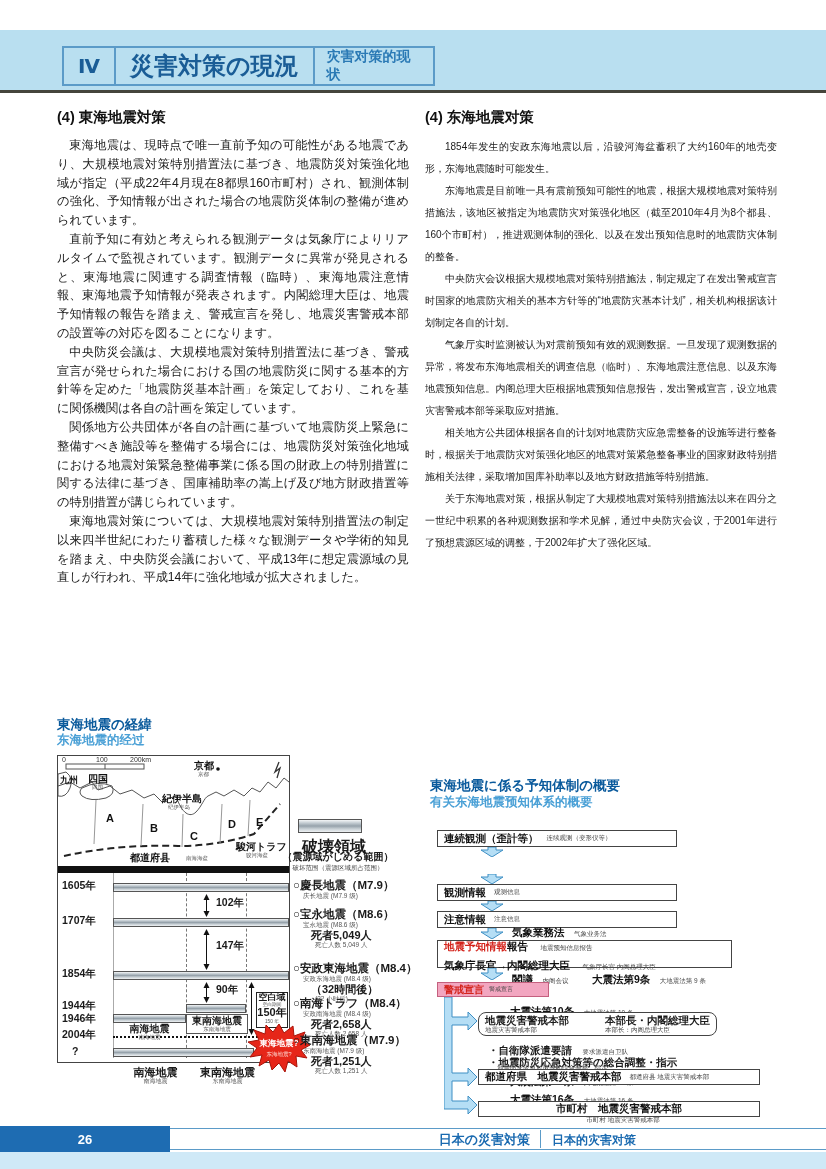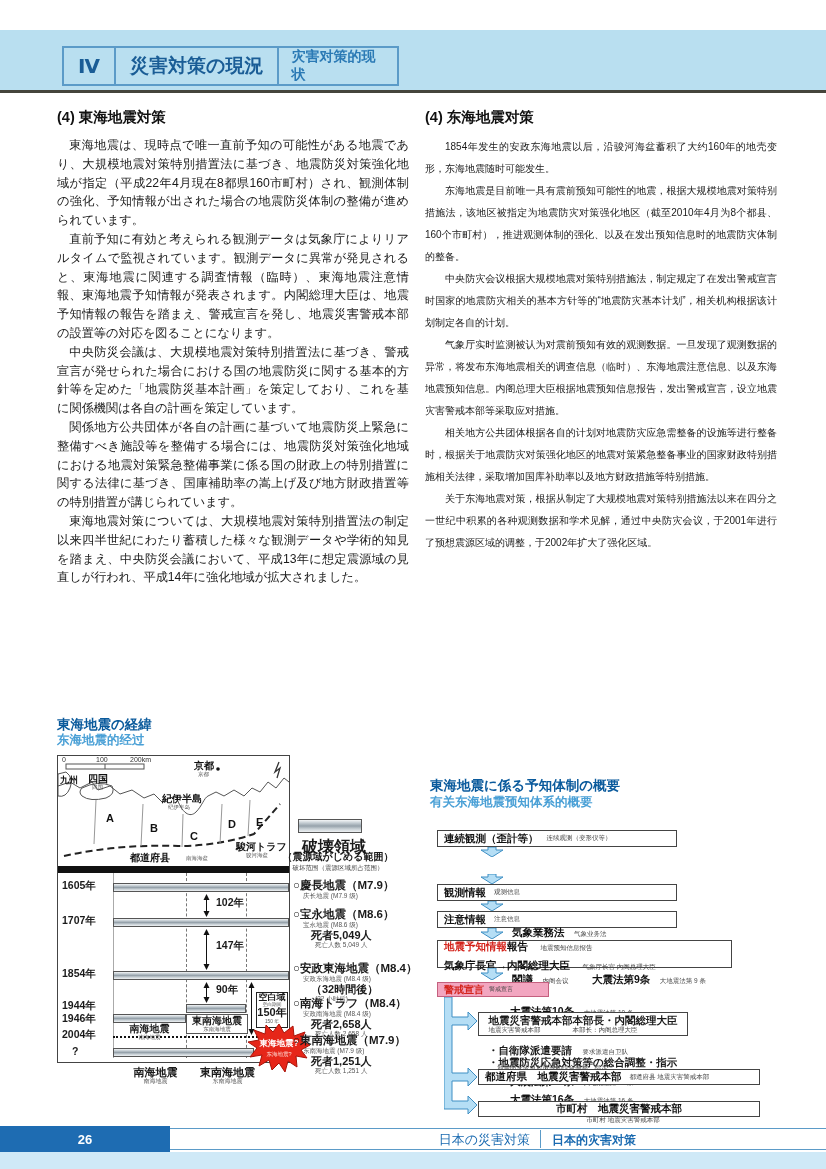--- a/index.html
+++ b/index.html
@@ -5,21 +5,21 @@
   html,body{margin:0;padding:0;}
   body{width:826px;height:1169px;background:#fff;font-family:"Liberation Sans","DejaVu Sans",sans-serif;color:#1a1a1a;}
   .page{position:relative;width:826px;height:1169px;overflow:hidden;background:#fff;}
   .abs{position:absolute;}
   
   .band{position:absolute;left:0;top:30px;width:826px;height:60px;background:#b9dff0;}
   .band-line{position:absolute;left:0;top:90px;width:826px;height:3px;background:#45453c;}
   .title-box{position:absolute;left:62px;top:46px;height:40px;display:flex;border:2px solid #5b9bc8;box-sizing:border-box;}
   .title-cell{display:flex;align-items:center;box-sizing:border-box;}
   .tc-num{width:52px;justify-content:center;font-size:20px;font-weight:bold;color:#1a5d96;border-right:2px solid #5b9bc8;}
-  .tc-ja{padding:0 14px;font-size:19px;font-weight:bold;color:#1a5d96;border-right:2px solid #5b9bc8;}
+  .tc-ja{padding:0 14px;font-size:24px;font-weight:bold;color:#1a5d96;border-right:2px solid #5b9bc8;}
   .tc-zh{padding:0 12px;width:118px;font-size:14px;font-weight:bold;color:#2b7ab5;}
   
   .col{position:absolute;top:108px;width:352px;}
   .col-l{left:57px;}
   .col-r{left:425px;}
   .col h2{margin:0 0 9px 0;font-size:14.5px;font-weight:bold;color:#111;}
   .col-l p{margin:0;font-size:12.2px;line-height:18.8px;text-align:justify;text-indent:1em;}
   .col-r p{margin:0;font-size:10px;line-height:22px;text-align:justify;text-indent:2em;}
   
   .fig-title-ja{font-size:13.5px;font-weight:bold;color:#0a5a9c;}
@@ -65,21 +65,21 @@
   .lbl-ja{font-weight:bold;font-size:10.5px;color:#111;}
   .lbl-zh{font-size:6.5px;color:#444;margin-left:5px;}
   .bullet-ja{font-weight:bold;font-size:10.5px;white-space:nowrap;}
   .bullet-zh{font-size:6.5px;color:#444;white-space:nowrap;}
   .hq-col{line-height:1.2;}
   .hq-main{font-weight:bold;font-size:10.5px;white-space:nowrap;}
   .hq-sub{font-size:6.5px;color:#444;white-space:nowrap;}
   
   .foot-row{position:absolute;left:0;top:1128px;width:826px;height:22px;border-top:1px solid #5b9bc8;border-bottom:1px solid #5b9bc8;box-sizing:border-box;background:#fff;}
   .foot-num{position:absolute;left:0;top:1126px;width:170px;height:26px;background:#1e6cb2;color:#fff;font-size:13px;font-weight:bold;display:flex;align-items:center;justify-content:center;}
-  .foot-ja{position:absolute;left:300px;top:1131px;width:230px;text-align:right;font-size:13px;font-weight:normal;color:#1a6ab0;}
+  .foot-ja{position:absolute;left:300px;top:1131px;width:230px;text-align:right;font-size:13px;font-weight:bold;color:#1a6ab0;}
   .foot-div{position:absolute;left:540px;top:1130px;width:1px;height:18px;background:#5b9bc8;}
   .foot-zh{position:absolute;left:552px;top:1132px;font-size:12px;font-weight:bold;color:#1a6ab0;}
   .foot-strip{position:absolute;left:0;top:1152px;width:826px;height:17px;background:#cfe9f7;}
 </style>
 </head>
 <body>
 
 <div class="page">
 
   <div class="band"></div>
@@ -322,21 +322,21 @@
   </div>
   <div class="fc-lbl" style="left:510px;top:1001px;">
     <span class="lbl-ja">大震法第10条</span>
     <span class="lbl-zh">大地震法第 10 条</span>
   </div>
 
   <svg class="abs" style="left:444px;top:997px;" width="34" height="122" viewBox="0 0 34 122">
     <path d="M0,0 H8 V20 H24 V15 L33,24 L24,33 V28 H8 V76 H24 V71 L33,80 L24,89 V84 H8 V104 H24 V99 L33,108 L24,117 V112 H0 Z" fill="#b5def5" stroke="#3f8fc4" stroke-width="1"></path>
   </svg>
 
-  <div class="fc-box" style="left:478px;top:1012px;width:210px;height:24px;justify-content:center;">
+  <div class="fc-box" style="left:478px;top:1012px;width:239px;height:24px;justify-content:space-between;border-radius:8px;">
     <div class="hq-col">
       <div class="hq-main">地震災害警戒本部</div>
       <div class="hq-sub">地震灾害警戒本部</div>
     </div>
     <div class="hq-col" style="text-align:left;">
       <div class="hq-main">本部長・内閣総理大臣</div>
       <div class="hq-sub">本部长：内阁总理大臣</div>
     </div>
   </div>
   <div class="abs" style="left:488px;top:1040px;">

